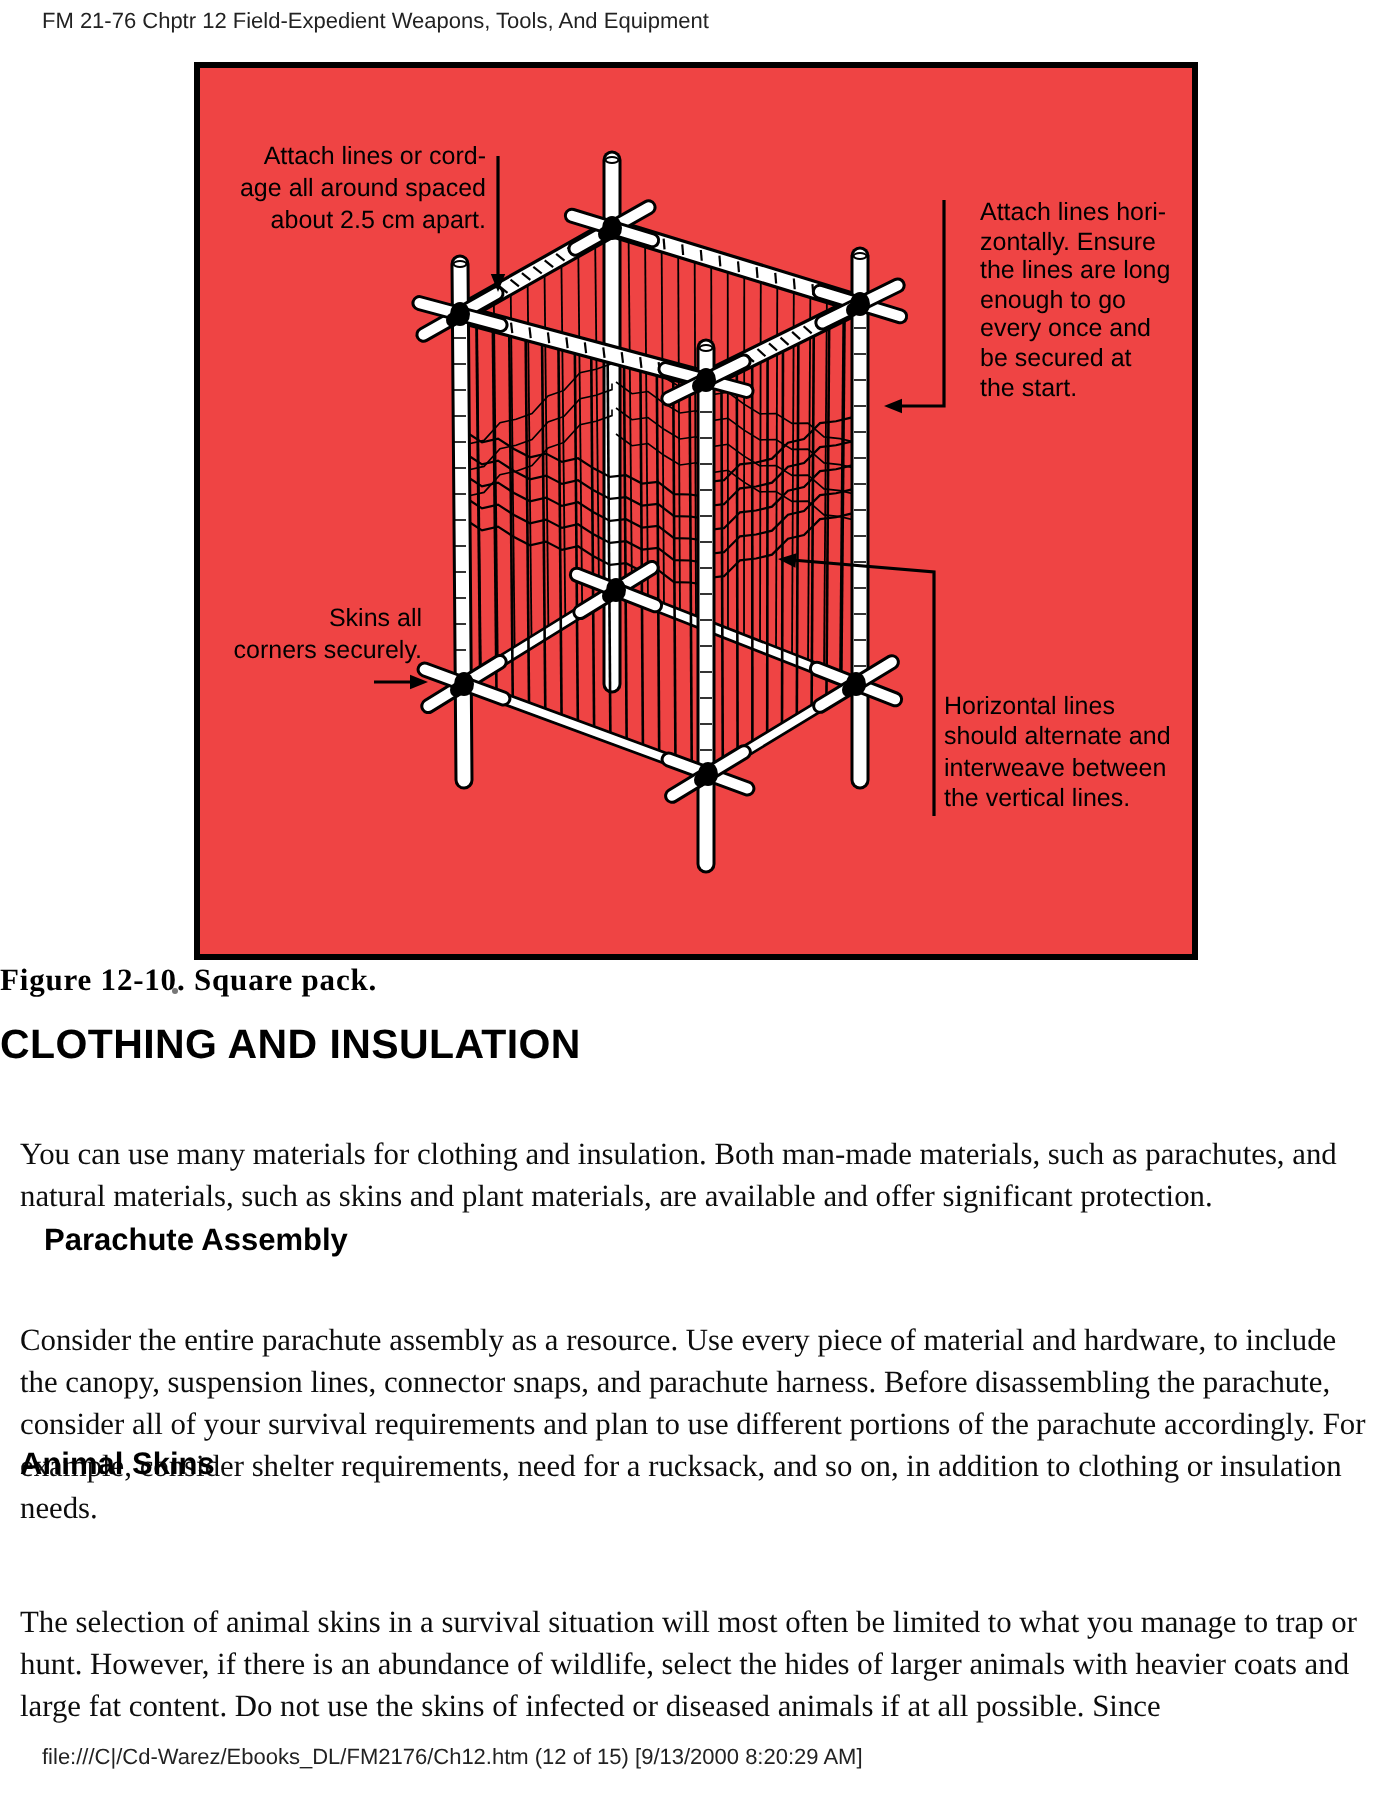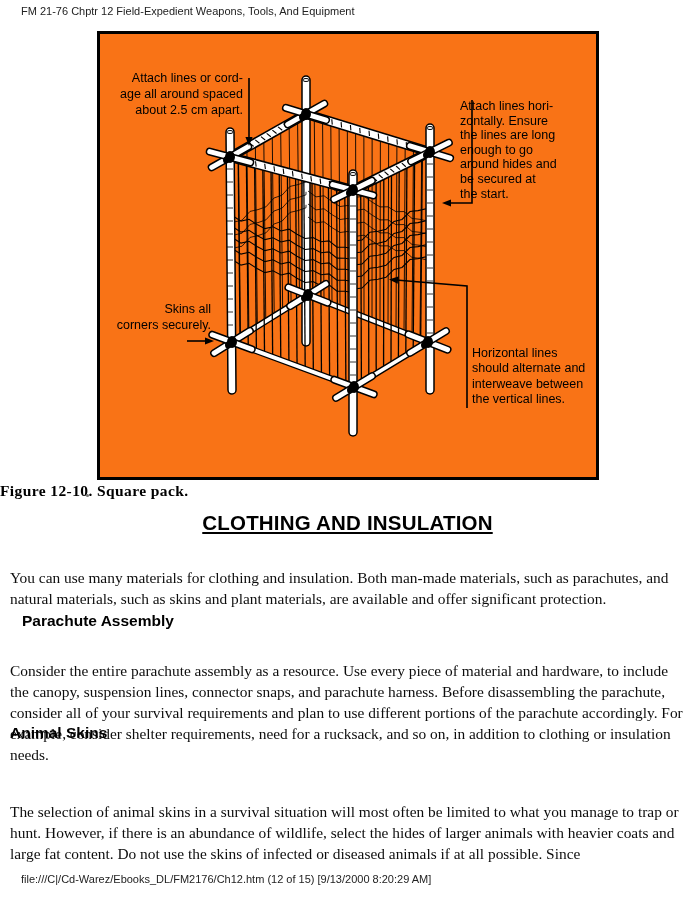--- a/index.html
+++ b/index.html
@@ -1,32 +1,32 @@
 <!DOCTYPE html>
 <html><head>
 <meta charset="utf-8">
 <style>
   html,body{margin:0;padding:0;background:#ffffff;}
   .page{position:relative;width:695px;height:899px;background:#ffffff;overflow:hidden;
         font-family:"Liberation Serif", serif;color:#0d0d0d;}
   .doc-header{position:absolute;left:21px;top:5px;font-family:"Liberation Sans",sans-serif;
         font-size:11px;color:#222;white-space:nowrap;}
   .figure-box{position:absolute;left:97px;top:31px;width:502px;height:449px;
-        border:3px solid #000;box-sizing:border-box;background:#f97316;}
+        border:3px solid #000;box-sizing:border-box;background:#ef4444;}
   .figure-box svg{position:absolute;left:0;top:0;}
   .callout{position:absolute;font-family:"Liberation Sans",sans-serif;font-size:12.5px;
         line-height:15.8px;color:#000;white-space:nowrap;}
   .co-right{text-align:right;}
   .co-left{text-align:left;}
   .co-tight{line-height:14.6px;}
   .fig-caption{position:absolute;left:0;top:482px;width:695px;text-align:left;
         font-weight:bold;font-size:15.5px;letter-spacing:.4px;color:#000;}
-  .h1{position:absolute;left:0;top:511px;width:695px;text-align:center;
+  .h1{position:absolute;left:0;top:511px;width:695px;text-align:left;
         font-family:"Liberation Sans",sans-serif;font-weight:bold;font-size:20.5px;
-        letter-spacing:.2px;color:#000;text-decoration:underline;}
+        letter-spacing:.2px;color:#000;}
   .para{position:absolute;left:10px;width:679px;font-size:15.4px;line-height:20.9px;
         color:#0d0d0d;}
   .p1{top:553px;}
   .p2{top:646px;}
   .p3{top:787px;}
   .h2{position:absolute;left:10px;font-family:"Liberation Sans",sans-serif;
         font-weight:bold;font-size:15.5px;color:#000;}
   .h2a{top:612px;margin-left:12px;}
   .h2b{top:724px;}
   .doc-footer{position:absolute;left:21px;top:873px;font-family:"Liberation Sans",sans-serif;
@@ -308,26 +308,26 @@
           <polygon points="289,245.5 298.288,242.62 297.712,249.82" fill="#000000"></polygon>
         </g>
       </svg>
 
     <div class="callout co-right" style="right:353px;top:37px;">
       <div>Attach lines or cord-</div>
       <div>age all around spaced</div>
       <div>about 2.5 cm apart.</div>
     </div>
 
-    <div class="callout co-left co-tight" style="left:360px;top:65px;">
+    <div class="callout co-left co-tight" style="left:390px;top:65px;">
       <div>Attach lines hori-</div>
       <div>zontally. Ensure</div>
       <div>the lines are long</div>
       <div>enough to go</div>
-      <div>around hides and</div>
+      <div>every once and</div>
       <div>be secured at</div>
       <div>the start.</div>
     </div>
 
     <div class="callout co-right" style="right:385px;top:268px;">
       <div>Skins all</div>
       <div>corners securely.</div>
     </div>
 
     <div class="callout co-left" style="left:372px;top:312px;line-height:15.4px;">

